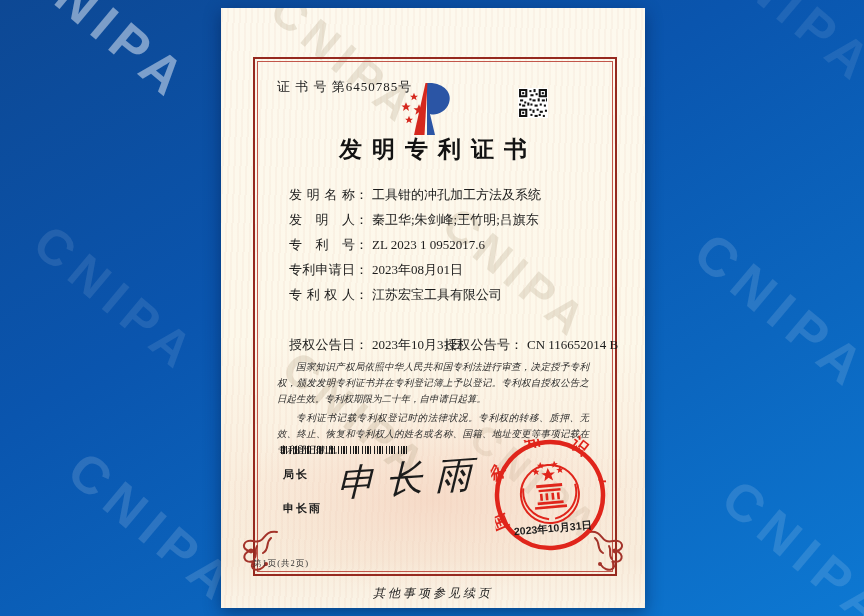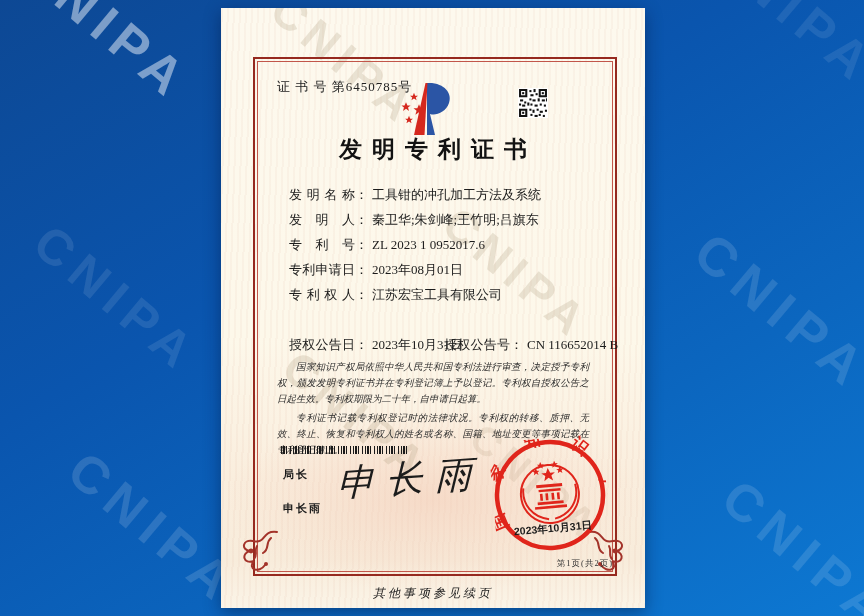--- a/index.html
+++ b/index.html
@@ -56,21 +56,21 @@
     background:repeating-linear-gradient(90deg,#1b1b1b 0 1px,transparent 1px 2px,#1b1b1b 2px 4px,
       transparent 4px 5px,#1b1b1b 5px 6px,transparent 6px 9px,#1b1b1b 9px 10px,transparent 10px 12px);}
   .signer-title,.signer-name{position:absolute;left:62px;font-size:11px;font-weight:bold;color:#1a1a1a;
     font-family:"Liberation Sans","DejaVu Sans",sans-serif;letter-spacing:2px;}
   .signer-title{top:459px;}
   .signer-name{top:493px;}
   .autograph{position:absolute;left:116px;top:446px;font-size:37px;color:#1c1c1c;
     letter-spacing:12px;font-style:italic;transform:rotate(-4deg) skewX(-4deg);white-space:nowrap;}
   .seal{position:absolute;left:272px;top:430px;width:114px;height:114px;transform:rotate(-5deg);}
   
-  .page-note{position:absolute;left:32px;top:550px;width:360px;text-align:right;
+  .page-note{position:absolute;left:32px;top:550px;width:360px;text-align:left;
     font-size:8.5px;color:#333;letter-spacing:1px;}
   .cont-note{position:absolute;left:0;top:577px;width:424px;text-align:center;
     font-size:12px;color:#222;letter-spacing:3px;font-style:italic;}
 </style>
 </head>
 <body>
 
 <div class="stage">
 
   <span class="wm wm-tl">CNIPA</span>

